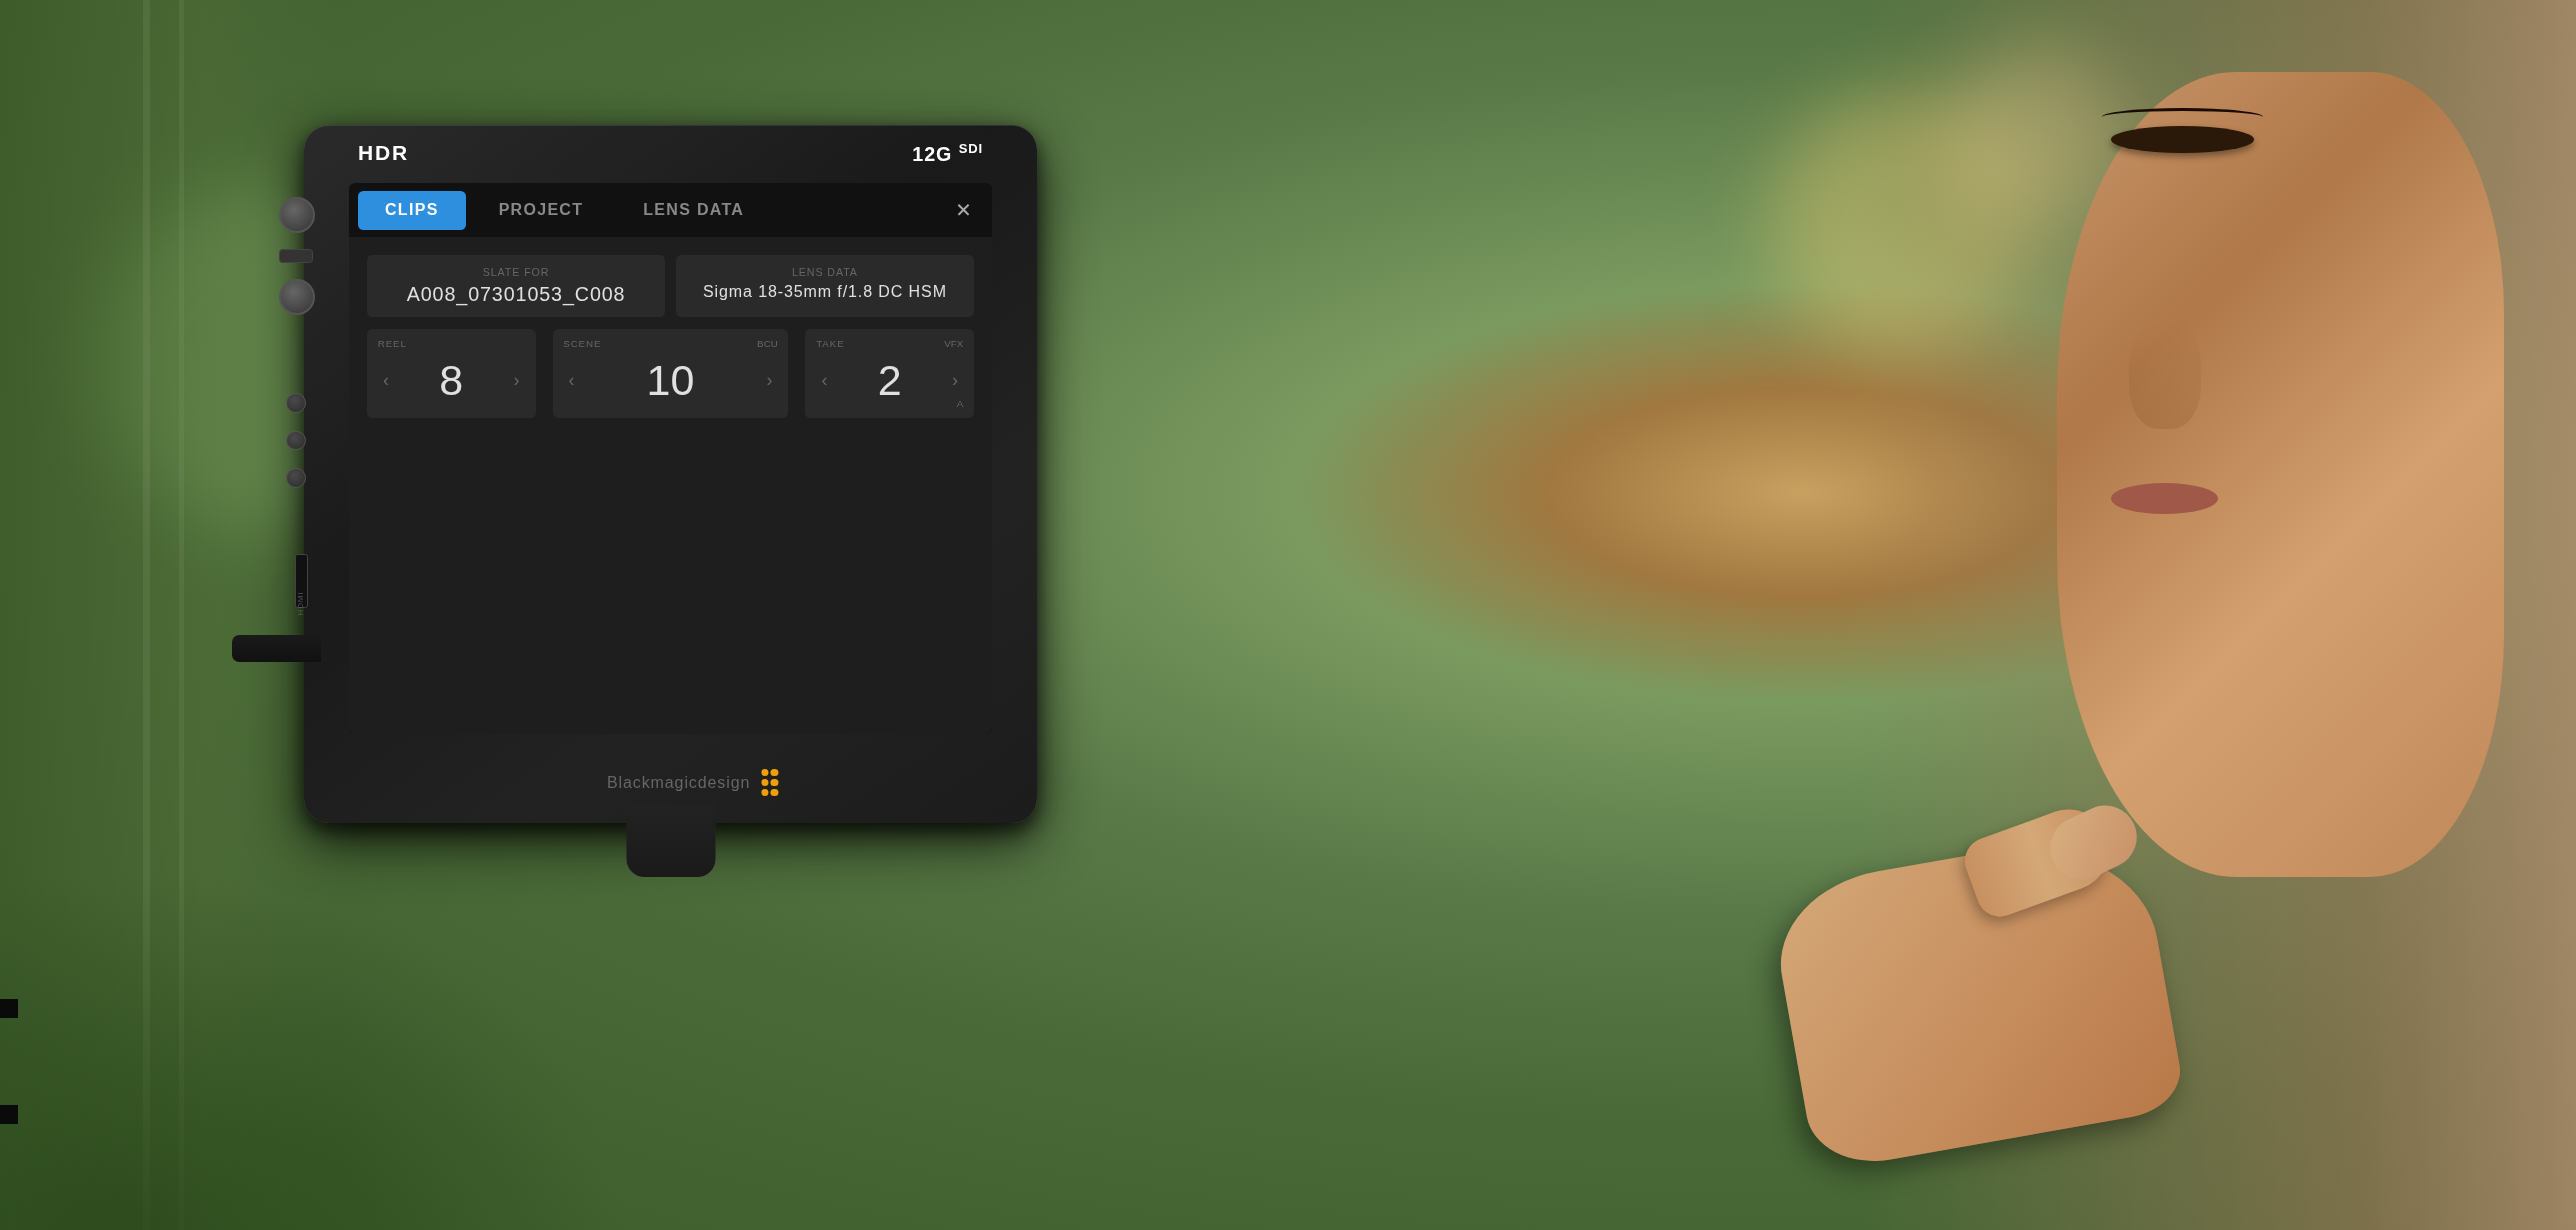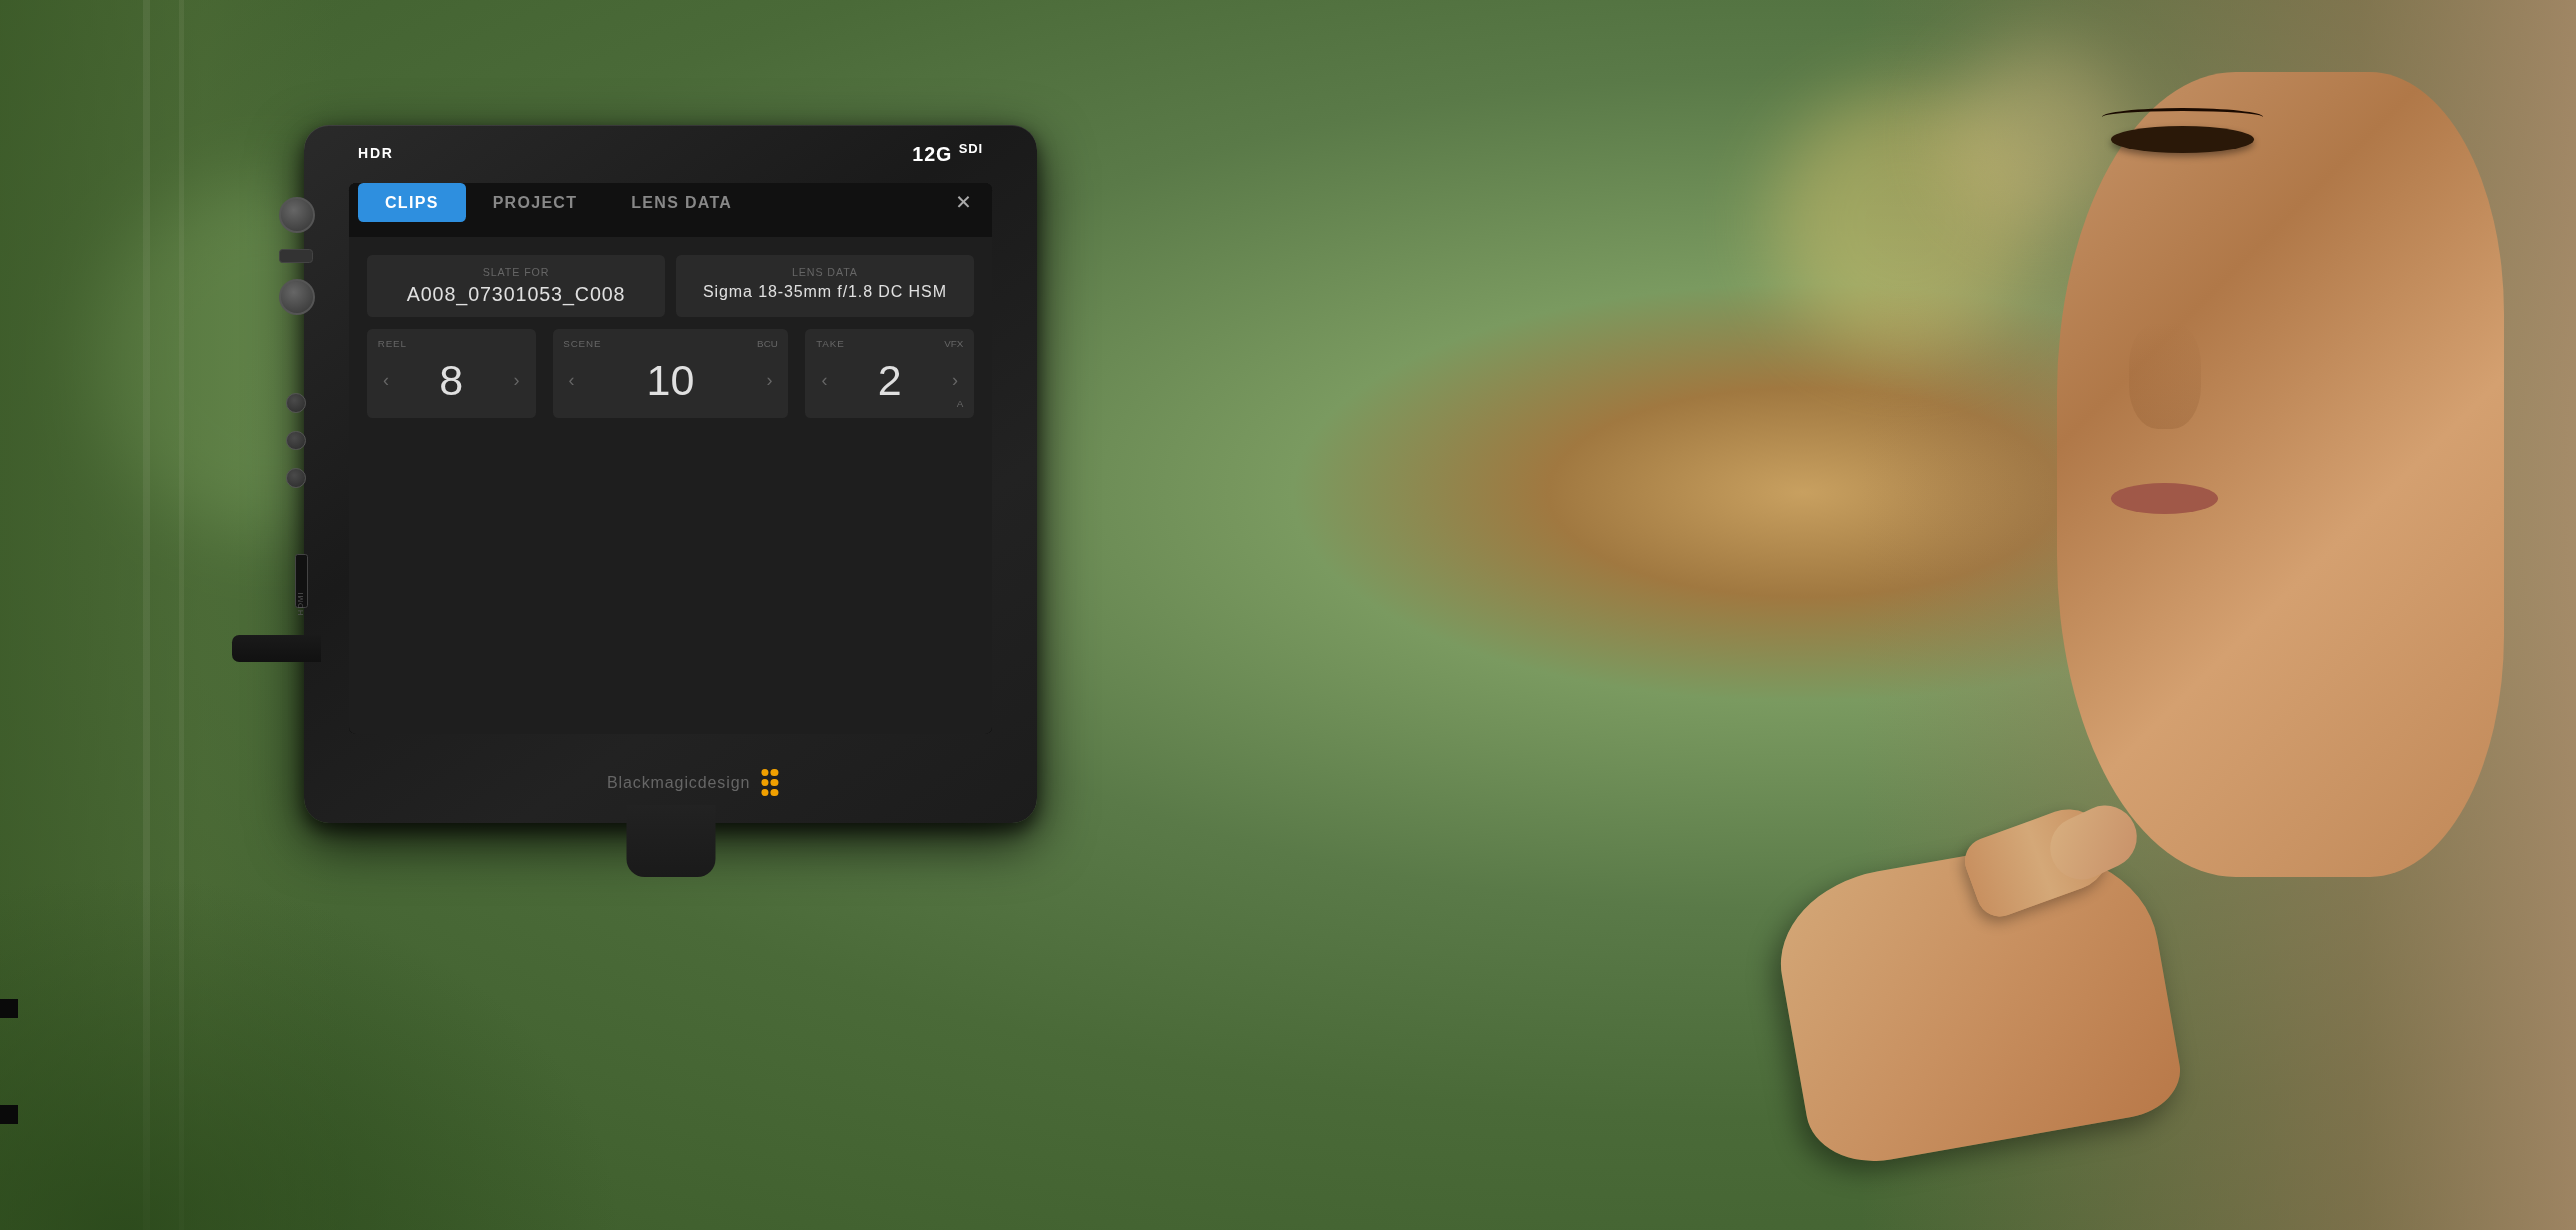--- a/index.html
+++ b/index.html
@@ -164,21 +164,21 @@
       top: 16px;
       left: 54px;
       right: 54px;
       display: flex;
       justify-content: space-between;
       align-items: center;
     }
 
     .hdr-badge {
       font-weight: 900;
-      font-size: 14px;
+      font-size: 21px;
       color: white;
       letter-spacing: 1.8px;
     }
 
     .sdi-badge {
       font-size: 19.7px;
       font-weight: 700;
       color: #f0a000;
       letter-spacing: 0.9px;
     }
@@ -205,25 +205,25 @@
       width: 100%;
       height: 100%;
       background: #1a1a1a;
       display: flex;
       flex-direction: column;
     }
 
     
     .tab-bar {
       display: flex;
-      align-items: flex-start;
+      align-items: center;
       background: #111;
       height: 54px;
       padding: 0 9px;
-      gap: 0;
+      gap: 6px;
     }
 
     .tab {
       height: 39px;
       padding: 0 27px;
       display: flex;
       align-items: center;
       justify-content: center;
       border-radius: 5.4px;
       font-size: 16px;

